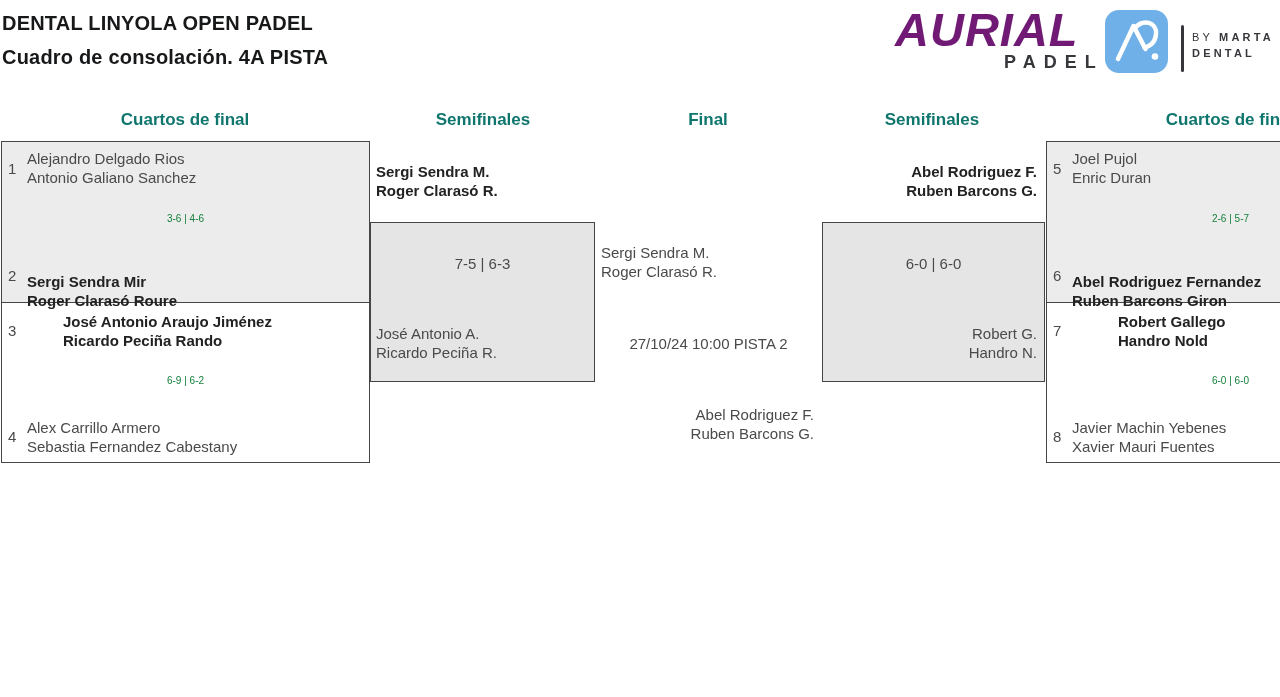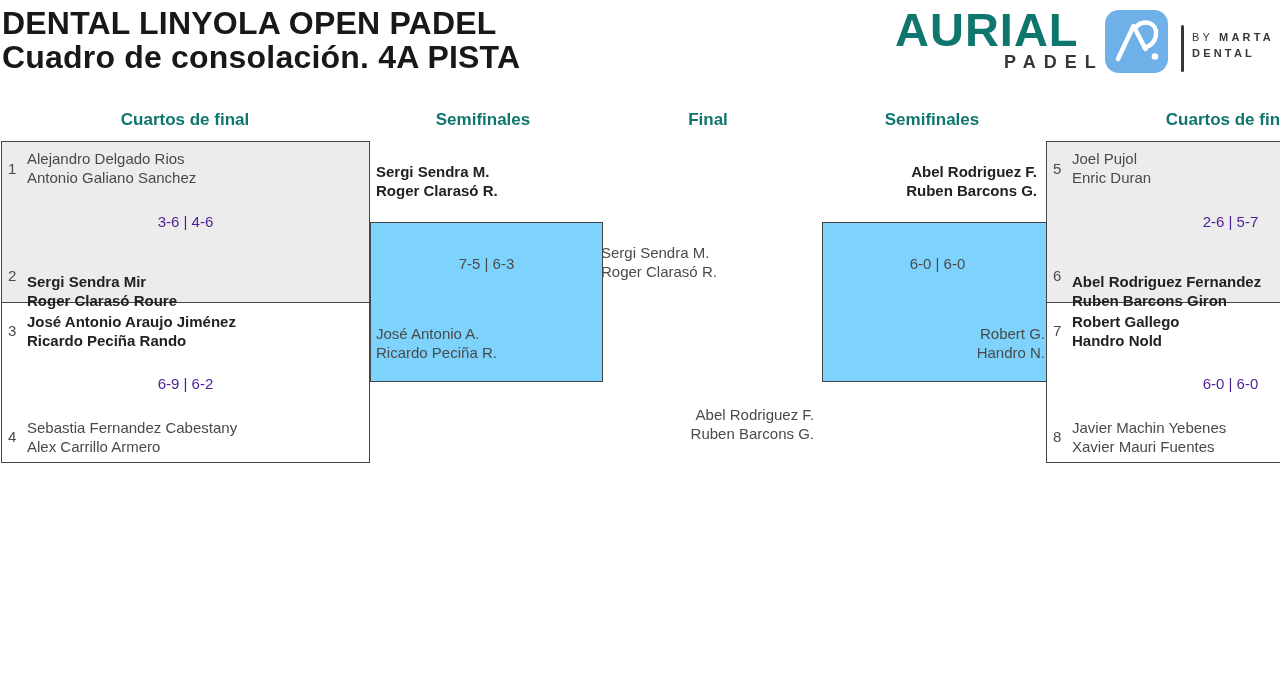--- a/index.html
+++ b/index.html
@@ -3,24 +3,24 @@
 <meta charset="utf-8">
 <style>
   html,body{margin:0;padding:0;background:#fff;}
   #canvas{
     position:relative;width:1280px;height:697px;background:#ffffff;
     overflow:hidden;font-family:"Liberation Sans",sans-serif;
     -webkit-font-smoothing:antialiased;
   }
   
   .title-block{position:absolute;left:2px;top:6px;color:#17181a;
-    font-size:32px;font-weight:700;line-height:34px;letter-spacing:0.2px;}
+    font-size:20px;font-weight:700;line-height:34px;letter-spacing:0.2px;}
   
-  .brand-word{position:absolute;left:895px;top:2px;color:#0f766e;
-    font-size:47px;font-weight:700;letter-spacing:1px;}
+  .brand-word{position:absolute;left:895px;top:2px;color:#701a75;
+    font-size:47px;font-weight:700;font-style:italic;letter-spacing:1px;}
   .brand-sub{position:absolute;left:1004px;top:52px;color:#36373b;
     font-size:18px;font-weight:700;letter-spacing:8px;}
   .brand-mark{position:absolute;left:1105px;top:10px;width:63px;height:63px;
     background:#6fb0e8;border-radius:14px;}
   .brand-divider{position:absolute;left:1181px;top:25px;width:3px;height:47px;
     background:#36373b;border-radius:2px;}
   .byline{position:absolute;left:1192px;top:29px;color:#36373b;
     font-size:11px;line-height:16px;letter-spacing:3.2px;font-weight:800;white-space:nowrap;}
   .byline .by{font-weight:500;margin-right:6px;}
   
@@ -28,28 +28,28 @@
     color:#0f766e;font-size:17px;font-weight:600;white-space:nowrap;}
   
   .qf-box{position:absolute;top:141px;width:367px;height:320px;
     border:1px solid #454545;background:#fff;}
   .qf-cell{position:relative;height:160px;}
   .qf-cell.shaded{background:#ececec;border-bottom:1px solid #454545;}
   .name{font-size:15px;line-height:19px;color:#4a4a4a;white-space:nowrap;}
   .name.winner{font-weight:700;color:#222222;}
   .seed{position:absolute;font-size:15px;color:#4a4a4a;}
   .score{position:absolute;left:0;right:0;text-align:center;
-    font-size:15px;color:#4c1d95;white-space:nowrap;}
+    font-size:10px;color:#15803d;white-space:nowrap;}
   .team{position:absolute;left:25px;}
   .team.top{top:7px;}
   .team.bottom{top:130px;}
   .seed.top{left:6px;top:18px;}
   .seed.bottom{left:6px;top:125px;}
   .score.mid{top:71px;}
-  .sf-box{position:absolute;top:222px;height:158px;border:1px solid #454545;background:#7dd3fc;padding-left:8px;}
+  .sf-box{position:absolute;top:222px;height:158px;border:1px solid #454545;background:#e5e5e5;}
   .sf-score{position:absolute;left:0;right:0;top:32px;text-align:center;
     font-size:15px;color:#4a4a4a;}
   .sf-loser{position:absolute;top:101px;}
   .float-team{position:absolute;}
   .right-align{text-align:right;}
   .schedule{position:absolute;left:596px;top:335px;width:225px;text-align:center;
     font-size:15px;color:#4a4a4a;white-space:nowrap;}
 </style>
 </head>
 <body>
@@ -93,49 +93,50 @@
       </div>
       <div class="score mid">3-6 | 4-6</div>
       <span class="seed bottom">2</span>
       <div class="team bottom">
         <div class="name winner">Sergi Sendra Mir</div>
         <div class="name winner">Roger Clarasó Roure</div>
       </div>
     </div>
     <div class="qf-cell">
       <span class="seed top" style="top:19px;">3</span>
-      <div class="team top" style="top:9px;">
+      <div class="team top" style="top:9px;margin-left:36px;">
         <div class="name winner">José Antonio Araujo Jiménez</div>
         <div class="name winner">Ricardo Peciña Rando</div>
       </div>
       <div class="score mid" style="top:72px;">6-9 | 6-2</div>
       <span class="seed bottom">4</span>
       <div class="team bottom" style="top:115px;">
+        <div class="name">Alex Carrillo Armero</div>
         <div class="name">Sebastia Fernandez Cabestany</div>
-        <div class="name">Alex Carrillo Armero</div>
       </div>
     </div>
   </div>
 
   <div class="float-team" style="left:376px;top:162px;">
     <div class="name winner">Sergi Sendra M.</div>
     <div class="name winner">Roger Clarasó R.</div>
   </div>
   <div class="sf-box" style="left:370px;width:223px;">
     <div class="sf-score">7-5 | 6-3</div>
     <div class="sf-loser" style="left:5px;">
       <div class="name">José Antonio A.</div>
       <div class="name">Ricardo Peciña R.</div>
     </div>
   </div>
 
   <div class="float-team" style="left:601px;top:243px;">
     <div class="name">Sergi Sendra M.</div>
     <div class="name">Roger Clarasó R.</div>
   </div>
+  <div class="schedule">27/10/24 10:00 PISTA 2</div>
   <div class="float-team right-align" style="left:597px;top:405px;width:217px;">
     <div class="name">Abel Rodriguez F.</div>
     <div class="name">Ruben Barcons G.</div>
   </div>
 
   <div class="float-team right-align" style="left:822px;top:162px;width:215px;">
     <div class="name winner">Abel Rodriguez F.</div>
     <div class="name winner">Ruben Barcons G.</div>
   </div>
   <div class="sf-box" style="left:822px;width:221px;">
@@ -155,21 +156,21 @@
       </div>
       <div class="score mid">2-6 | 5-7</div>
       <span class="seed bottom">6</span>
       <div class="team bottom">
         <div class="name winner">Abel Rodriguez Fernandez</div>
         <div class="name winner">Ruben Barcons Giron</div>
       </div>
     </div>
     <div class="qf-cell">
       <span class="seed top" style="top:19px;">7</span>
-      <div class="team top" style="top:9px;">
+      <div class="team top" style="top:9px;margin-left:46px;">
         <div class="name winner">Robert Gallego</div>
         <div class="name winner">Handro Nold</div>
       </div>
       <div class="score mid" style="top:72px;">6-0 | 6-0</div>
       <span class="seed bottom">8</span>
       <div class="team bottom" style="top:115px;">
         <div class="name">Javier Machin Yebenes</div>
         <div class="name">Xavier Mauri Fuentes</div>
       </div>
     </div>

